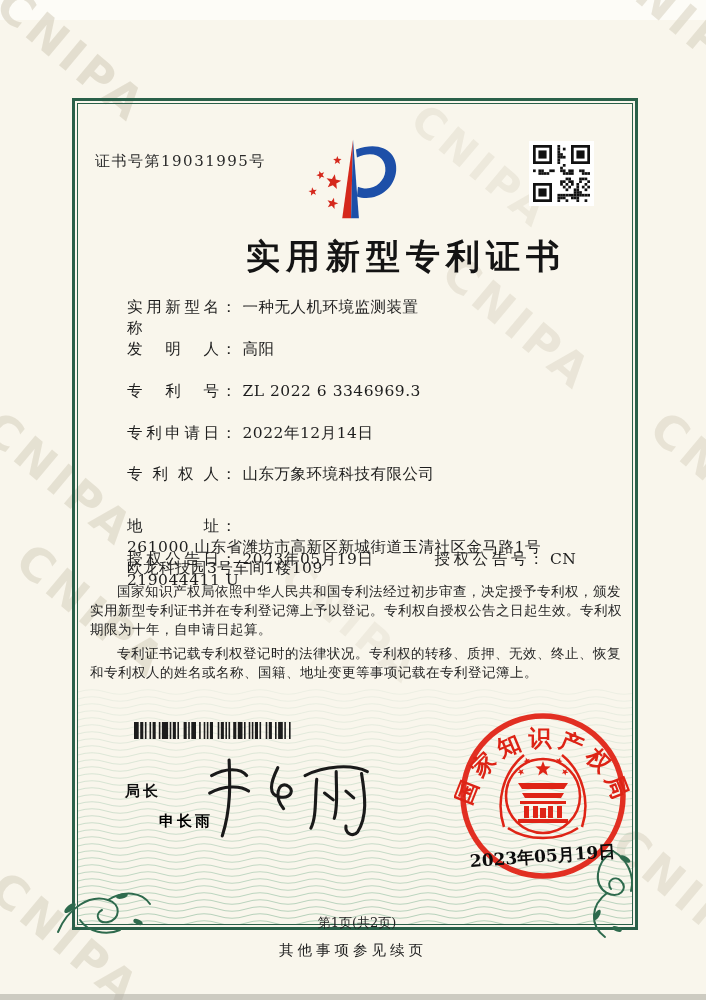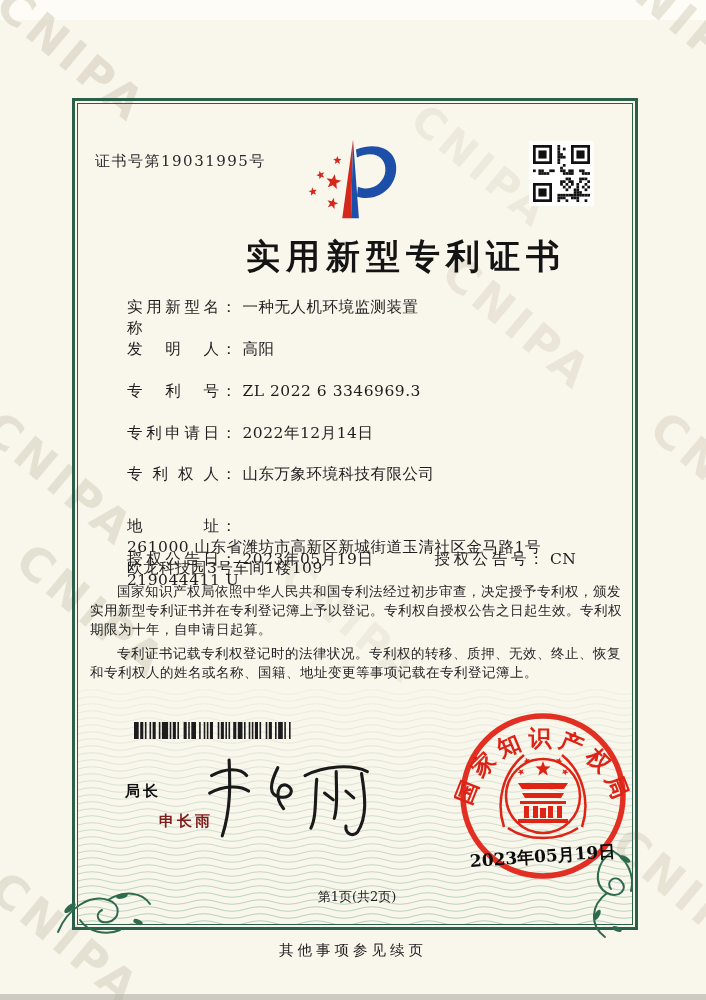--- a/index.html
+++ b/index.html
@@ -25,24 +25,24 @@
   .fvalue{letter-spacing:.5px;}
   .fvalue-wrap{display:inline-block;width:418px;vertical-align:top;letter-spacing:.5px;}
   .fvalue-date{display:inline-block;width:150px;}
   .flabel2{display:inline-block;width:92px;text-align:justify;text-align-last:justify;margin-left:42px;}
   .para{position:absolute;left:90px;width:532px;font-size:13.5px;line-height:19px;
         text-indent:2em;color:#262626;letter-spacing:.5px;}
   .barcode{position:absolute;left:134px;top:722px;width:188px;height:17px;}
   .sig-title{position:absolute;left:125px;top:782px;font-family:"DejaVu Sans","Liberation Sans",sans-serif;
              font-size:15px;font-weight:600;letter-spacing:3px;color:#111;}
   .sig-name{position:absolute;left:111px;top:812px;font-family:Liberation Sans, sans-serif;
-            font-size:15px;font-weight:600;letter-spacing:3px;color:#7f1d1d;padding-left:48px;}
+            font-size:15px;font-weight:600;letter-spacing:3px;color:#000000;padding-left:48px;}
   .signature{position:absolute;left:196px;top:750px;width:185px;height:90px;}
   .seal{position:absolute;left:454px;top:707px;width:178px;height:178px;}
-  .pagenum{position:absolute;left:72px;top:888px;width:570px;text-align:center;font-size:13px;color:#232323;}
+  .pagenum{position:absolute;left:72px;top:914px;width:570px;text-align:center;font-size:13px;color:#232323;}
   .contnote{position:absolute;left:0;top:941px;width:706px;text-align:center;font-size:14.5px;
             letter-spacing:4px;color:#222;}
   .ornament{position:absolute;}
 </style>
 </head>
 <body>
 
 <div class="page">
 
   <div class="edge-top"></div>

